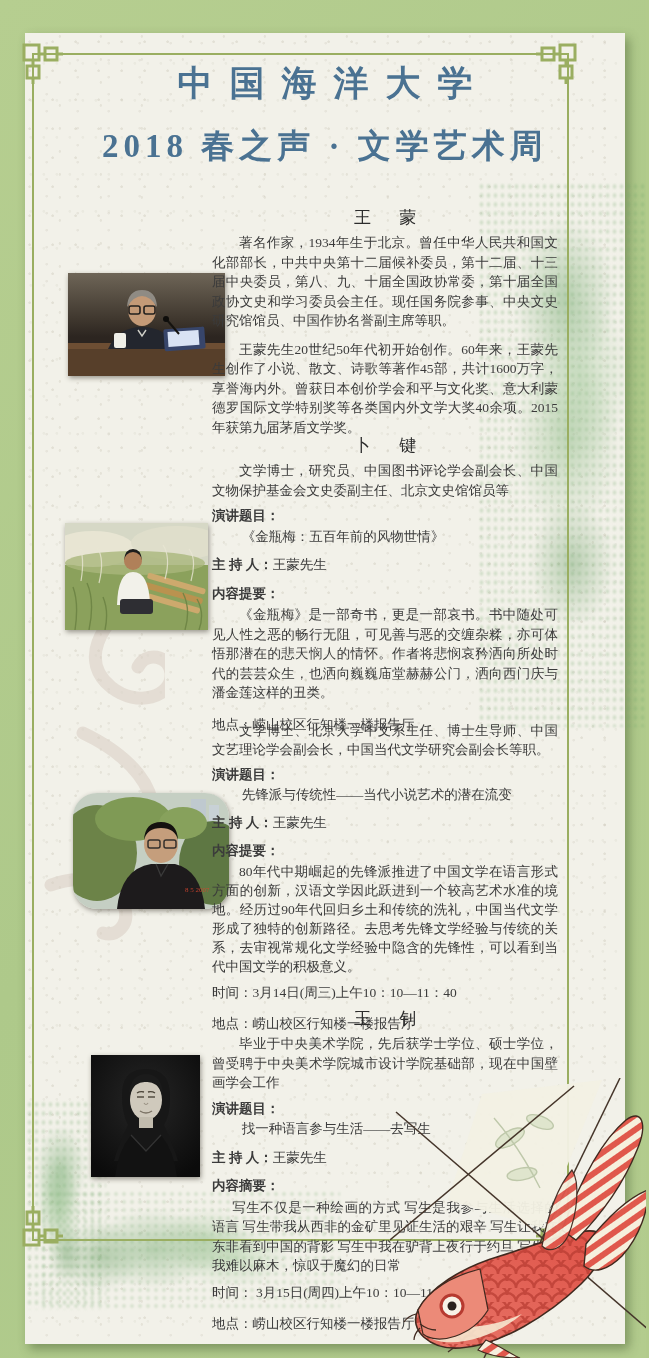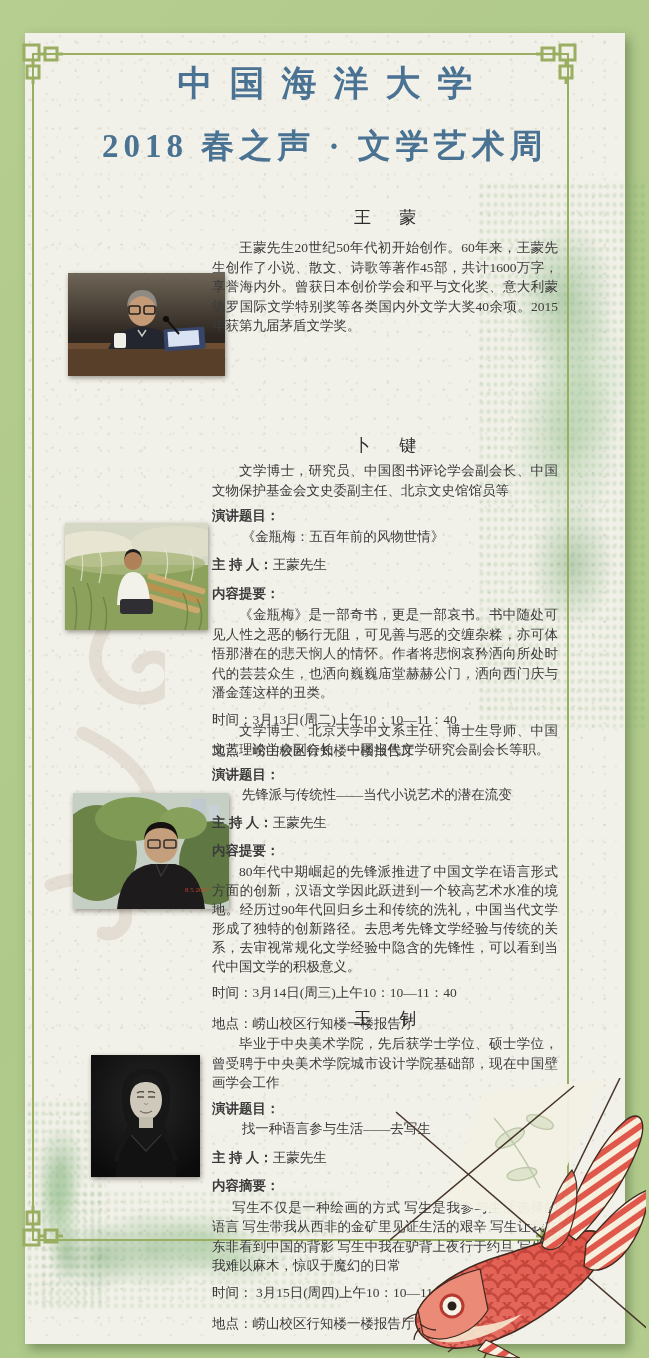--- a/index.html
+++ b/index.html
@@ -40,21 +40,21 @@
   .topic-line{padding-left:2.2em;margin:1px 0;}
   .host-line{margin:9px 0;}
   .host-line .lbl-inline{font-weight:bold;}
   .when{margin:7px 0 1px 0;}
   .where{margin:12px 0;}
   
   .photo{position:absolute;z-index:3;box-shadow:1px 2px 5px rgba(40,35,25,.45);overflow:hidden;}
   .photo svg{display:block;width:100%;height:100%;}
   .ph1{left:43px;top:240px;width:157px;height:103px;}
   .ph2{left:40px;top:490px;width:143px;height:107px;}
-  .ph3{left:48px;top:760px;width:156px;height:116px;}
+  .ph3{left:48px;top:760px;width:156px;height:116px;border-radius:24px;}
   .ph4{left:66px;top:1022px;width:109px;height:122px;}
   
   .foliage{position:absolute;z-index:1;filter:blur(1px);
     background-image:
       radial-gradient(closest-side, rgba(122,173,117,.50), rgba(122,173,117,0) 72%),
       radial-gradient(closest-side, rgba(140,186,132,.45), rgba(140,186,132,0) 70%),
       radial-gradient(closest-side, rgba(108,160,103,.42), rgba(108,160,103,0) 70%),
       radial-gradient(closest-side, rgba(150,195,142,.38), rgba(150,195,142,0) 72%),
       radial-gradient(rgba(110,165,105,.30) 1.2px, transparent 2px);
     background-repeat:no-repeat,no-repeat,no-repeat,no-repeat,repeat;
@@ -240,32 +240,32 @@
       <path d="M53 48 q2 3 4 0" stroke="#9a9284" stroke-width="1.2" fill="none"></path>
       <path d="M49 56 Q55 60 61 56" stroke="#7a7264" stroke-width="1.5" fill="none"></path>
       <rect x="48" y="62" width="14" height="11" fill="#c2bcae"></rect>
       <path d="M24 122 Q27 96 40 80 L55 96 L70 80 Q83 96 86 122 Z" fill="#121212"></path>
       <path d="M40 80 L55 96 L70 80" stroke="#333" stroke-width="1.3" fill="none"></path>
     </svg>
   </div>
 
   <div class="sec" style="top:207px;">
     <div class="sec-name">王 蒙</div>
+    <p class="para">著名作家，1934年生于北京。曾任中华人民共和国文化部部长，中共中央第十二届候补委员，第十二届、十三届中央委员，第八、九、十届全国政协常委，第十届全国政协文史和学习委员会主任。现任国务院参事、中央文史研究馆馆员、中国作协名誉副主席等职。</p>
     <p class="para" style="margin-top:9px;">王蒙先生20世纪50年代初开始创作。60年来，王蒙先生创作了小说、散文、诗歌等著作45部，共计1600万字，享誉海内外。曾获日本创价学会和平与文化奖、意大利蒙德罗国际文学特别奖等各类国内外文学大奖40余项。2015年获第九届茅盾文学奖。</p>
   </div>
 
   <div class="sec" style="top:435px;">
     <div class="sec-name">卜 键</div>
     <p class="para">文学博士，研究员、中国图书评论学会副会长、中国文物保护基金会文史委副主任、北京文史馆馆员等</p>
     <div class="lbl">演讲题目：</div>
     <div class="topic-line">《金瓶梅：五百年前的风物世情》</div>
     <div class="host-line"><span class="lbl-inline">主 持 人：</span><span>王蒙先生</span></div>
     <div class="lbl">内容提要：</div>
     <p class="para" style="margin-top:2px;">《金瓶梅》是一部奇书，更是一部哀书。书中随处可见人性之恶的畅行无阻，可见善与恶的交缠杂糅，亦可体悟那潜在的悲天悯人的情怀。作者将悲悯哀矜洒向所处时代的芸芸众生，也洒向巍巍庙堂赫赫公门，洒向西门庆与潘金莲这样的丑类。</p>
-    <div class="when">时间：3月13日(周二)上午10：10—11：40</div>
     <div class="where">地点：崂山校区行知楼一楼报告厅</div>
   </div>
 
   <div class="sec tight" style="top:717px;">
     <p class="para">文学博士、北京大学中文系主任、博士生导师、中国文艺理论学会副会长，中国当代文学研究会副会长等职。</p>
     <div class="lbl">演讲题目：</div>
     <div class="topic-line">先锋派与传统性——当代小说艺术的潜在流变</div>
     <div class="host-line"><span class="lbl-inline">主 持 人：</span><span>王蒙先生</span></div>
     <div class="lbl">内容提要：</div>
     <p class="para" style="margin-top:2px;">80年代中期崛起的先锋派推进了中国文学在语言形式方面的创新，汉语文学因此跃进到一个较高艺术水准的境地。经历过90年代回归乡土和传统的洗礼，中国当代文学形成了独特的创新路径。去思考先锋文学经验与传统的关系，去审视常规化文学经验中隐含的先锋性，可以看到当代中国文学的积极意义。</p>

